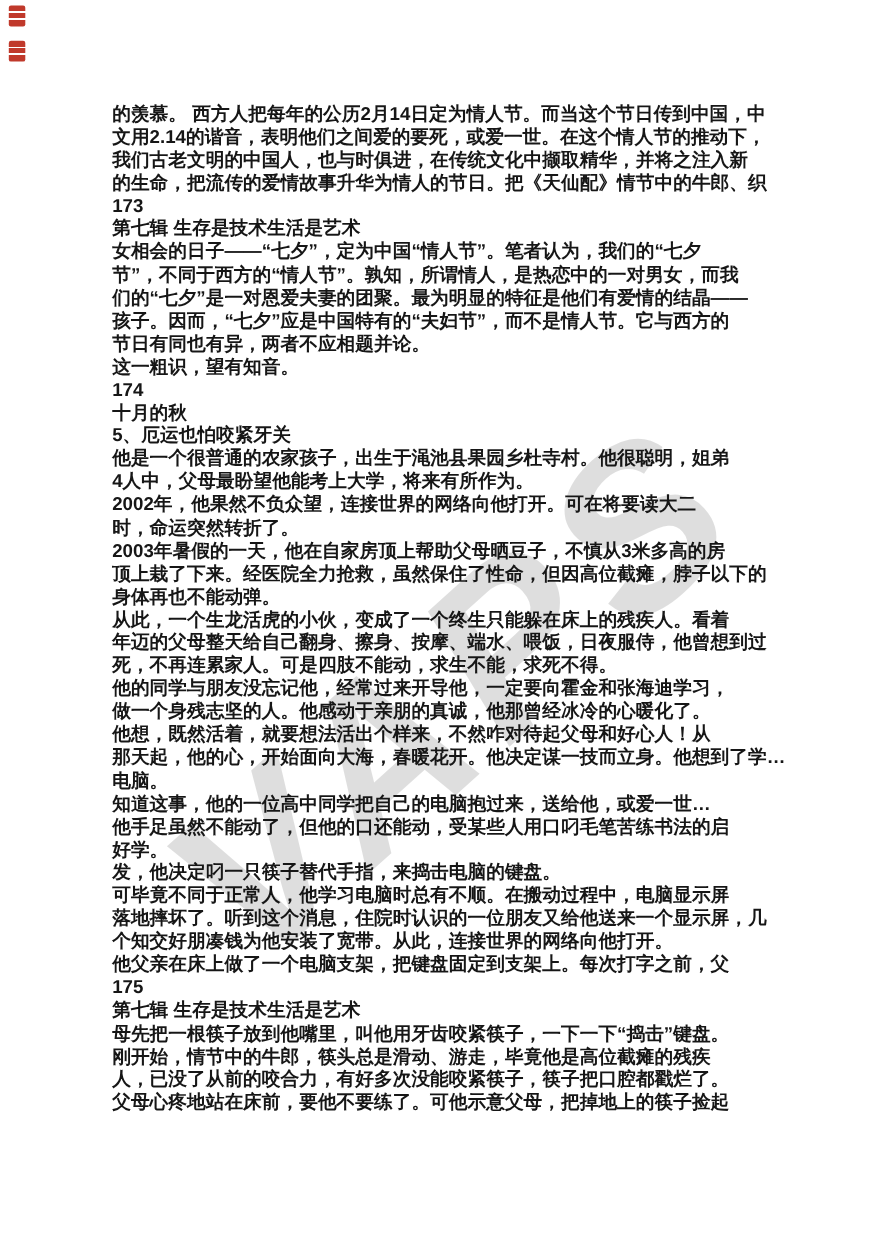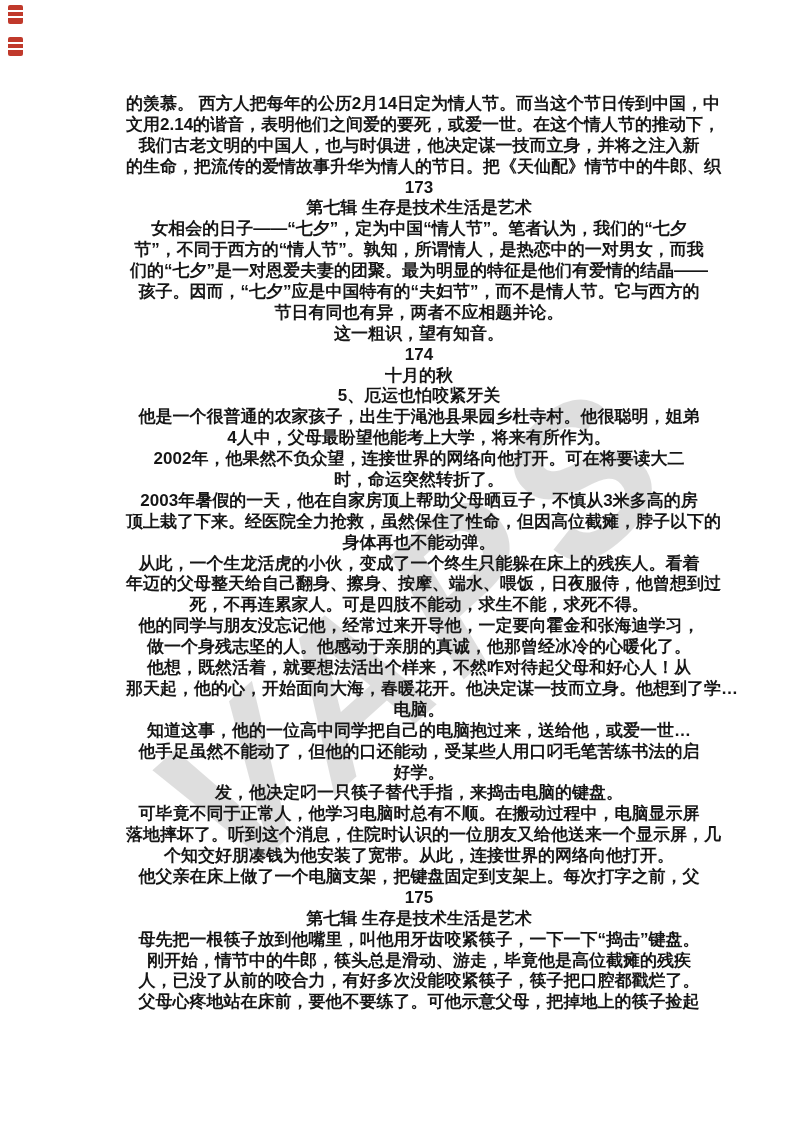--- a/index.html
+++ b/index.html
@@ -10,24 +10,23 @@
     overflow: hidden;
     background: #ffffff;
   }
   body {
     position: relative;
     font-family: "Liberation Sans", "DejaVu Sans", sans-serif;
   }
   
   .doc {
     position: absolute;
-    left: 126px;
+    left: 102px;
     top: 94px;
     width: 586px;
-    text-align: center;
   }
   .line {
     font-size: 17px;
     line-height: 20.9px;
     height: 20.9px;
     font-weight: 700;
     color: #161616;
     white-space: nowrap;
     letter-spacing: 0px;
   }
@@ -70,21 +69,21 @@
 <body>
 
 <div class="watermark">VAPS</div>
 
 <div class="stamp stamp-1"></div>
 <div class="stamp stamp-2"></div>
 
 <div class="doc">
   <div class="line">的羡慕。 西方人把每年的公历2月14日定为情人节。而当这个节日传到中国，中</div>
   <div class="line">文用2.14的谐音，表明他们之间爱的要死，或爱一世。在这个情人节的推动下，</div>
-  <div class="line">我们古老文明的中国人，也与时俱进，他决定谋一技而立身，并将之注入新</div>
+  <div class="line">我们古老文明的中国人，也与时俱进，在传统文化中撷取精华，并将之注入新</div>
   <div class="line">的生命，把流传的爱情故事升华为情人的节日。把《天仙配》情节中的牛郎、织</div>
   <div class="line">173</div>
   <div class="line">第七辑 生存是技术生活是艺术</div>
   <div class="line">女相会的日子——“七夕”，定为中国“情人节”。笔者认为，我们的“七夕</div>
   <div class="line">节”，不同于西方的“情人节”。孰知，所谓情人，是热恋中的一对男女，而我</div>
   <div class="line">们的“七夕”是一对恩爱夫妻的团聚。最为明显的特征是他们有爱情的结晶——</div>
   <div class="line">孩子。因而，“七夕”应是中国特有的“夫妇节”，而不是情人节。它与西方的</div>
   <div class="line">节日有同也有异，两者不应相题并论。</div>
   <div class="line">这一粗识，望有知音。</div>
   <div class="line">174</div>

